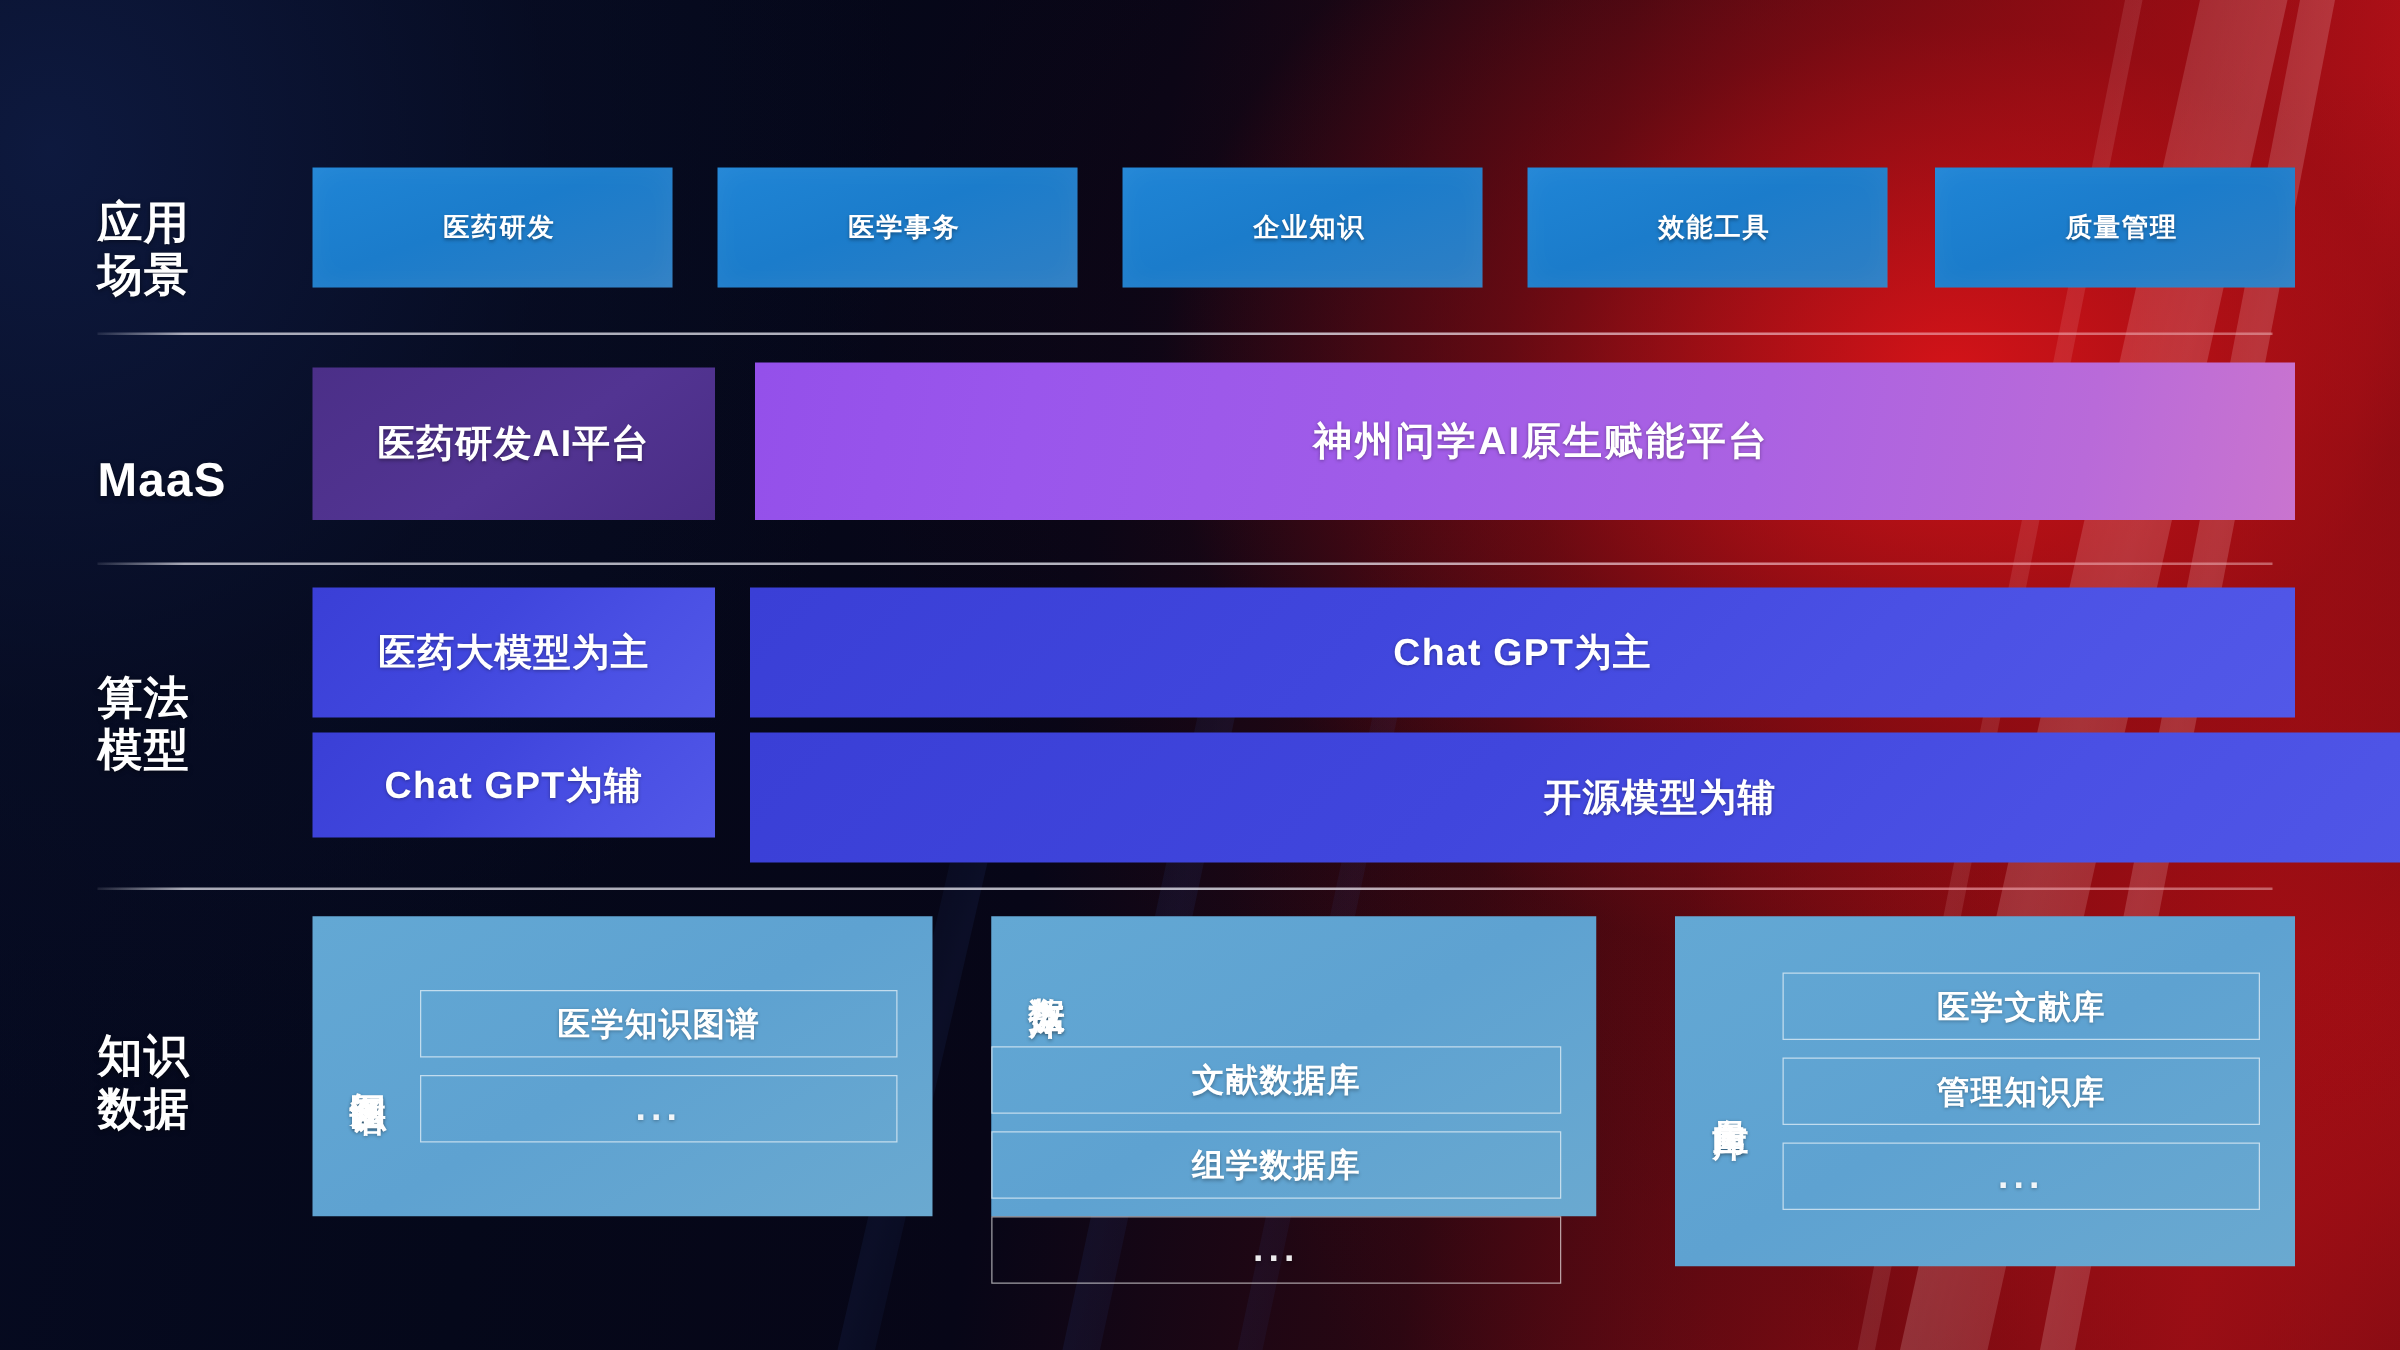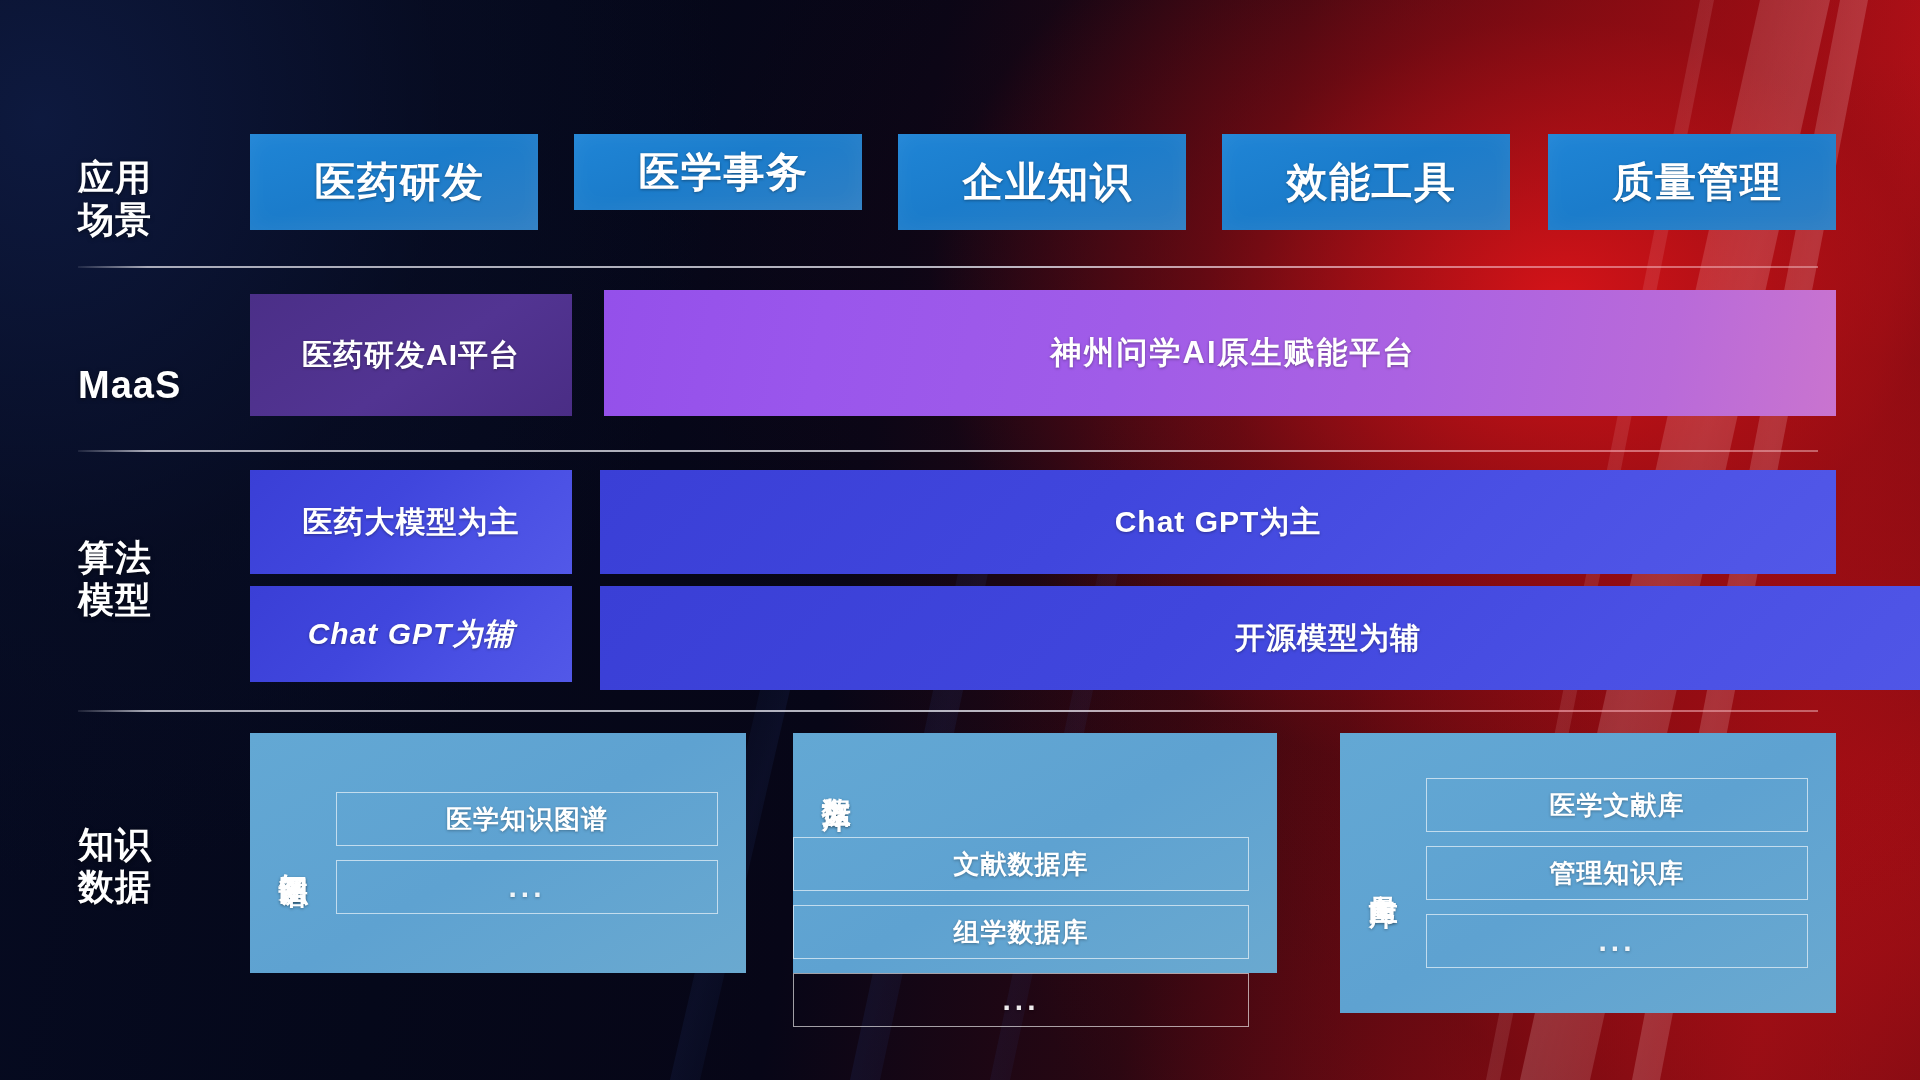--- a/index.html
+++ b/index.html
@@ -30,21 +30,21 @@
     position:absolute; left:78px; width:1740px; height:2px;
     background:linear-gradient(90deg, rgba(205,205,215,.10) 0%, rgba(214,214,224,.78) 4%, rgba(226,226,236,.80) 55%, rgba(235,150,160,.72) 84%, rgba(245,200,205,.45) 100%);
   }
 
   .box { position:absolute; display:flex; align-items:center; justify-content:center;
          color:#fff; font-weight:bold; text-align:center;
          text-shadow:0 1px 3px rgba(0,0,0,.35); }
 
   .app-box {
     background:linear-gradient(160deg,#1f85d6 0%,#1b7ccb 45%,#2f7fc4 100%);
-    font-size:41px; letter-spacing:1.5px;
+    font-size:21px; letter-spacing:1.5px;
     box-shadow:inset 0 0 26px rgba(255,255,255,.05);
     padding-left:11px;
   }
 
   .maas-left {
     background:linear-gradient(145deg,#4b2f88 0%,#523492 55%,#4a2d85 100%);
     font-size:30px; letter-spacing:1px;
   }
   .maas-right {
     background:linear-gradient(100deg,#9450ea 0%,#9a56ec 18%,#a05ce8 42%,#ab62e2 65%,#b96ad9 86%,#c974cf 100%);
@@ -104,21 +104,21 @@
   </svg>
 
   <div class="label" style="left:78px; top:128px; width:160px; font-size:36px;">
     <div>应用</div>
     <div>场景</div>
   </div>
 
   <div class="box app-box" style="left:250px; top:134px; width:288px; height:96px;">
     <span>医药研发</span>
   </div>
-  <div class="box app-box" style="left:574px; top:134px; width:288px; height:76px;">
+  <div class="box app-box" style="left:574px; top:134px; width:288px; height:96px;">
     <span>医学事务</span>
   </div>
   <div class="box app-box" style="left:898px; top:134px; width:288px; height:96px;">
     <span>企业知识</span>
   </div>
   <div class="box app-box" style="left:1222px; top:134px; width:288px; height:96px;">
     <span>效能工具</span>
   </div>
   <div class="box app-box" style="left:1548px; top:134px; width:288px; height:96px;">
     <span>质量管理</span>
@@ -143,21 +143,21 @@
     <div>算法</div>
     <div>模型</div>
   </div>
 
   <div class="box algo-box" style="left:250px; top:470px; width:322px; height:104px;">
     <span>医药大模型为主</span>
   </div>
   <div class="box algo-box" style="left:600px; top:470px; width:1236px; height:104px;">
     <span>Chat GPT为主</span>
   </div>
-  <div class="box algo-box" style="left:250px; top:586px; width:322px; height:96px;font-style:italic;">
+  <div class="box algo-box" style="left:250px; top:586px; width:322px; height:84px;">
     <span>Chat GPT为辅</span>
   </div>
   <div class="box algo-box" style="left:600px; top:586px; width:1456px; height:104px;">
     <span>开源模型为辅</span>
   </div>
 
   <div class="divider" style="top:710px;"></div>
 
   <div class="label" style="left:78px; top:795px; width:160px; font-size:36px;">
     <div>知识</div>

